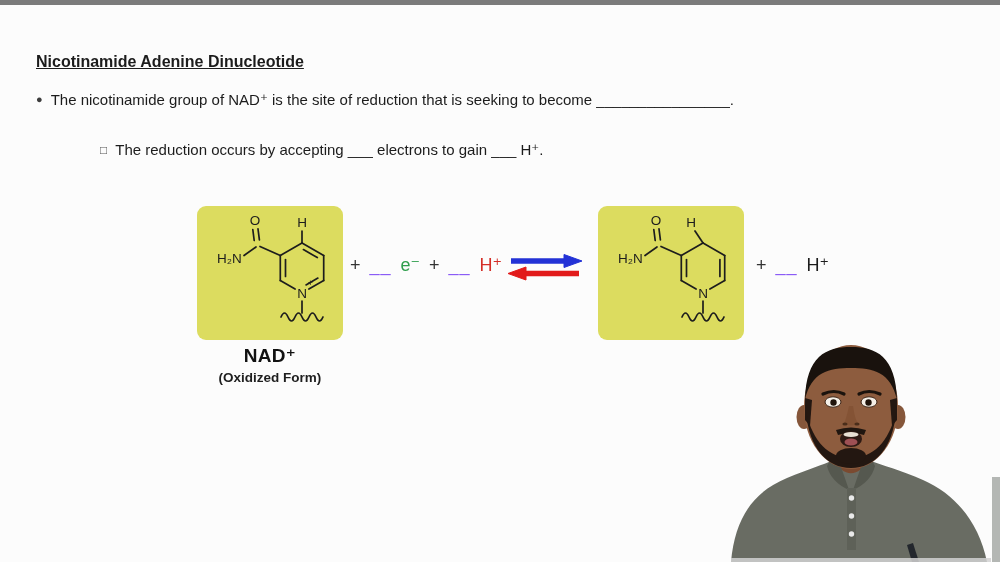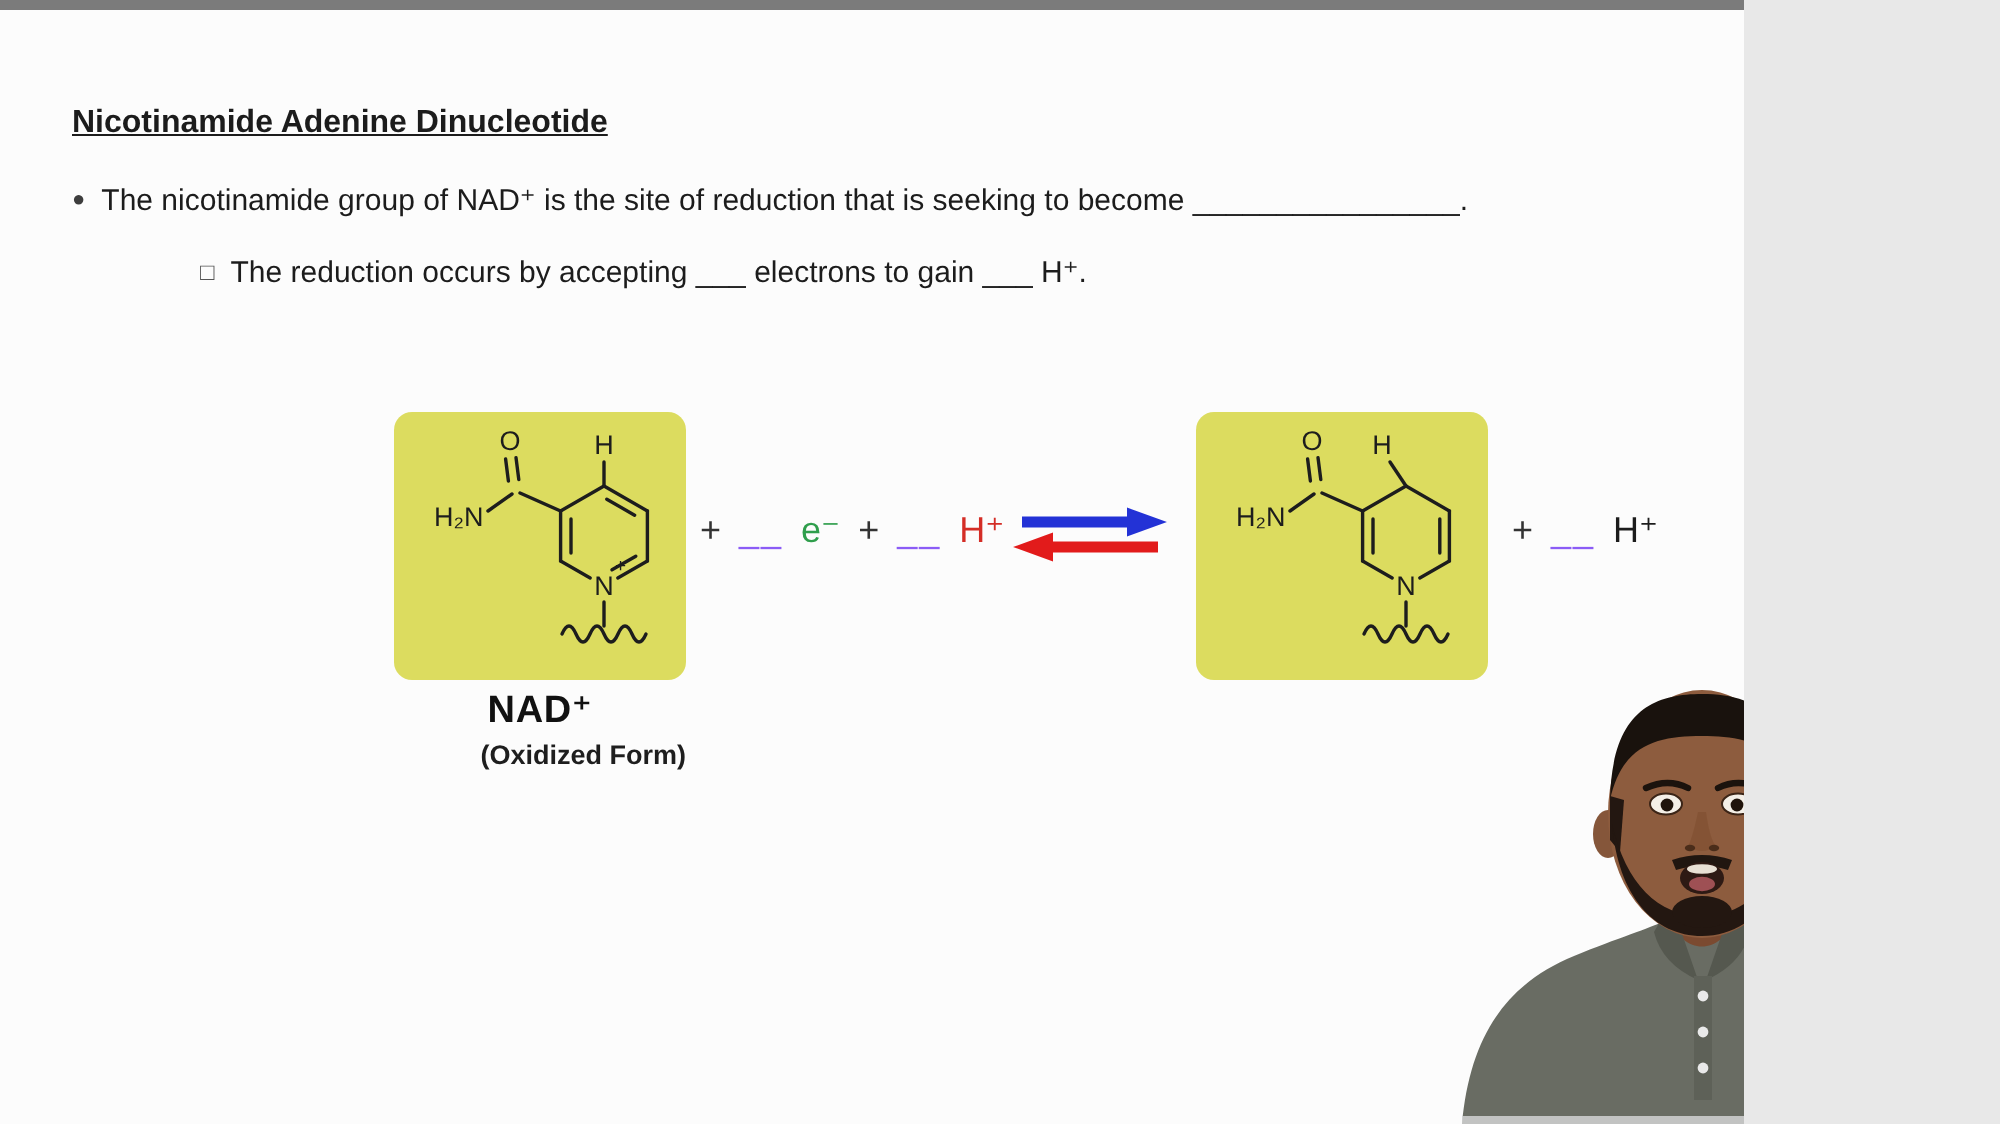--- a/index.html
+++ b/index.html
@@ -2,27 +2,27 @@
 <html style="--top-bar: #7b7b7b; --background: #fcfcfc; --highlight-box: #dcdc5f; --electron-green: #2f9e4c; --proton-red: #d42d26; --arrow-forward-blue: #2332d6; --arrow-reverse-red: #e21b1b; --text: #1c1c1c;"><head>
 <meta charset="utf-8">
 <style>
   :root{
     --top-bar:#7b7b7b; --background:#fcfcfc; --highlight-box:#dcdc5f;
     --electron-green:#2f9e4c; --proton-red:#d42d26;
     --arrow-forward-blue:#2332d6; --arrow-reverse-red:#e21b1b; --text:#1c1c1c;
   }
   html,body{margin:0;padding:0;}
   body{font-family:"Liberation Sans","DejaVu Sans",sans-serif;background:#e8e8e8;}
-  .stage{position:relative;width:872px;height:562px;background:var(--background);overflow:hidden;}
+  .stage{position:relative;width:1000px;height:562px;background:var(--background);overflow:hidden;}
   .topbar{position:absolute;left:0;top:0;width:1000px;height:5px;background:var(--top-bar);}
   .title{position:absolute;left:36px;top:53px;font-size:16px;font-weight:bold;
          text-decoration:underline;color:var(--text);}
   .bullet-line{position:absolute;color:var(--text);font-size:15px;white-space:nowrap;}
   .bullet-main{left:36px;top:91px;}
-  .bullet-sub1{left:100px;top:127px;}
+  .bullet-sub1{left:100px;top:141px;}
   .bullet-sub2{left:100px;top:162px;}
   .marker{display:inline-block;margin-right:8px;color:#3d3d3d;}
   .marker.dot{font-size:11px;vertical-align:2px;}
   .marker.square{font-size:12px;vertical-align:1px;color:#555;}
   .bold{font-weight:bold;}
   .ybox{position:absolute;width:146px;height:134px;background:var(--highlight-box);border-radius:9px;}
   .ybox.left{left:197px;top:206px;}
   .ybox.right{left:598px;top:206px;}
   .mol{position:absolute;left:0;top:0;}
   .mol line,.mol path{stroke:#1d1d1d;stroke-width:1.7;fill:none;stroke-linecap:round;}
@@ -36,21 +36,21 @@
   .eq .electron{color:var(--electron-green);}
   .eq .proton{color:var(--proton-red);}
   .eq .proton-black{color:#1c1c1c;}
   .arrows{position:absolute;left:505px;top:253px;}
   .arrow-blue{fill:var(--arrow-forward-blue);stroke:var(--arrow-forward-blue);}
   .arrow-red{fill:var(--arrow-reverse-red);stroke:var(--arrow-reverse-red);}
   .mol-label{position:absolute;width:146px;text-align:center;color:#111;}
   .mol-label.left{left:197px;top:344px;font-weight:bold;}
   .mol-label.right{left:598px;top:344px;}
   .mol-label .name{font-size:19px;letter-spacing:.3px;}
-  .mol-label .caption{font-size:13.5px;margin-top:3px;color:#1e1e1e;text-align:right;}
+  .mol-label .caption{font-size:13.5px;margin-top:3px;color:#1e1e1e;}
   .presenter{position:absolute;left:723px;top:342px;}
 </style>
 </head>
 <body>
 
 <div class="stage">
 
   <div class="topbar"></div>
 
   <div class="title">Nicotinamide Adenine Dinucleotide</div>

